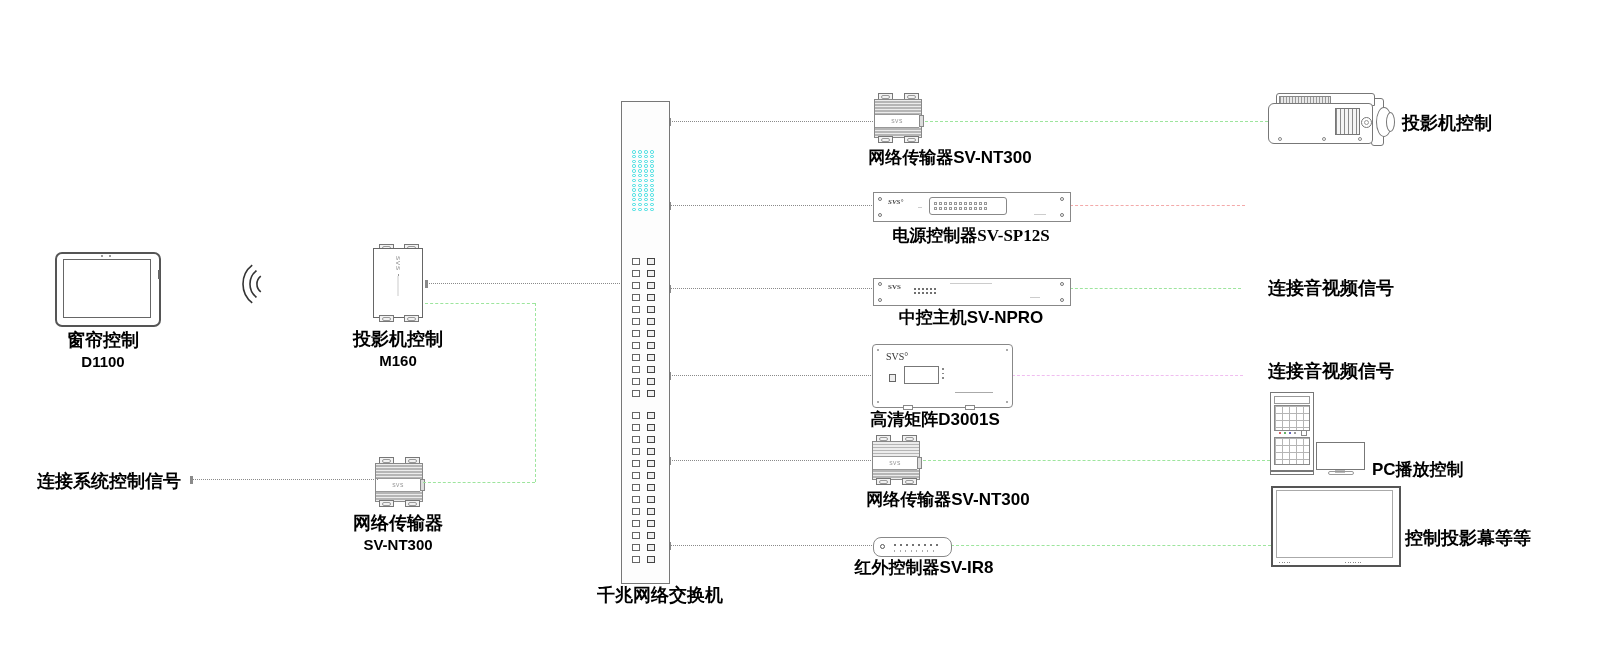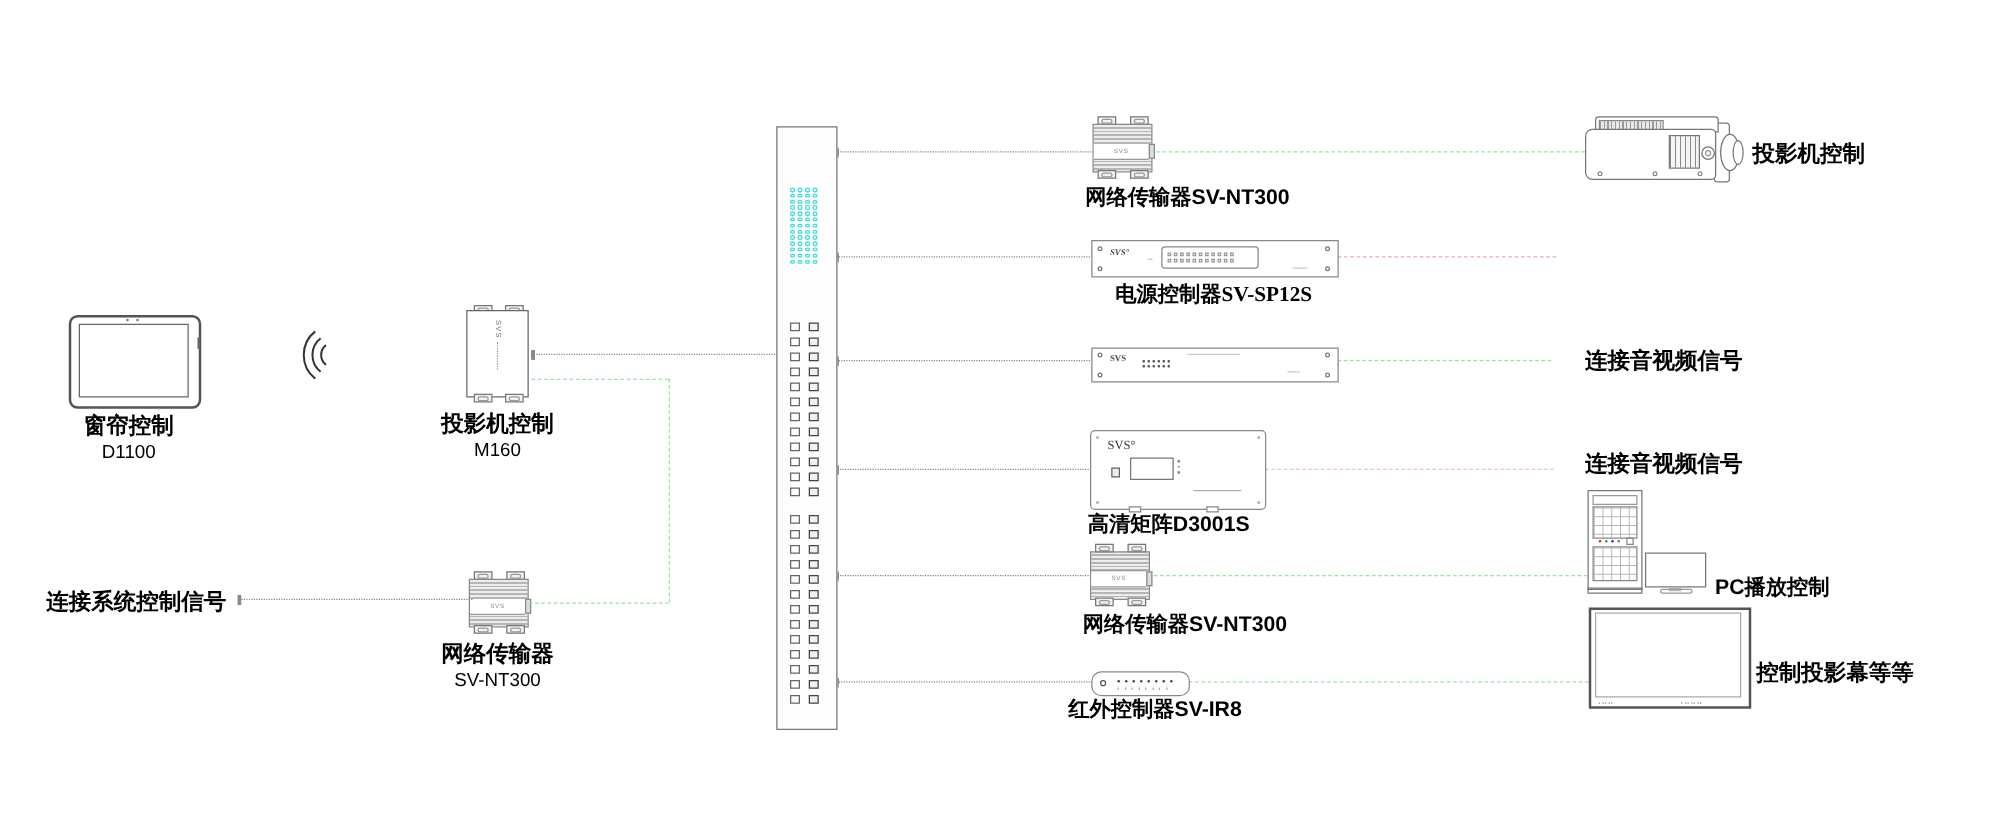--- a/index.html
+++ b/index.html
@@ -2,21 +2,21 @@
 <html><head>
 <meta charset="utf-8">
 <style>
   html,body{margin:0;padding:0;background:#fff;}
   #stage{position:relative;width:1600px;height:661px;background:#fff;overflow:hidden;
          font-family:"Liberation Sans","DejaVu Sans",sans-serif;color:#000;}
   .abs{position:absolute;}
   
   .lbl{position:absolute;font-weight:600;white-space:nowrap;color:#000;}
   .c{text-align:center;}
-  .f18{font-size:18px;} .f17{font-size:17px;} .f15{font-size:15px;font-weight:400;}
+  .f18{font-size:18px;} .f17{font-size:17px;} .f15{font-size:15px;font-weight:700;}
   
   .ln{position:absolute;}
   .ln.h{height:0;border-top:1px dashed #999;}
   .ln.v{width:0;border-left:1px dashed #999;}
   .grey{border-color:#8a8a8a!important;border-top-style:dotted!important;border-left-style:dotted!important;}
   .green{border-color:#9de59d!important;}
   .red{border-color:#f4a9a9!important;}
   .pink{border-color:#f0bdf0!important;}
   
   .tablet{position:absolute;width:102px;height:71px;border:2px solid #555;border-radius:7px;background:#fff;}
@@ -294,20 +294,21 @@
       <i></i>
       <i></i>
       <i></i>
       <i></i>
       <i></i>
       <i></i>
       <i></i>
       <i></i>
       <i></i>
     </div>
+  <div class="lbl c f18" style="left:570px;top:583px;width:180px;">千兆网络交换机</div>
 
   <div class="nt300" style="left:874px;top:93px;">
     <div class="tab" style="left:4px;top:0;">
         <i></i>
       </div>
     <div class="tab" style="right:3px;top:0;">
         <i></i>
       </div>
     <div class="body"></div>
     <div class="band">
@@ -374,20 +375,21 @@
         <i></i>
         <i></i>
         <i></i>
         <i></i>
         <i></i>
         <i></i>
       </div>
     <div class="microline" style="left:76px;top:4px;width:42px;"></div>
     <div class="microline" style="right:30px;bottom:7px;width:10px;"></div>
   </div>
+  <div class="lbl c f17" style="left:873px;top:306px;width:196px;">中控主机SV-NPRO</div>
 
   <div class="d3001" style="left:872px;top:344px;">
     <i class="corner" style="left:4px;top:4px;"></i>
     <i class="corner" style="right:4px;top:4px;"></i>
     <i class="corner" style="left:4px;bottom:4px;"></i>
     <i class="corner" style="right:4px;bottom:4px;"></i>
     <span class="brand2">SVS°</span>
     <div class="btn"></div>
     <div class="disp"></div>
     <div class="ticks">

